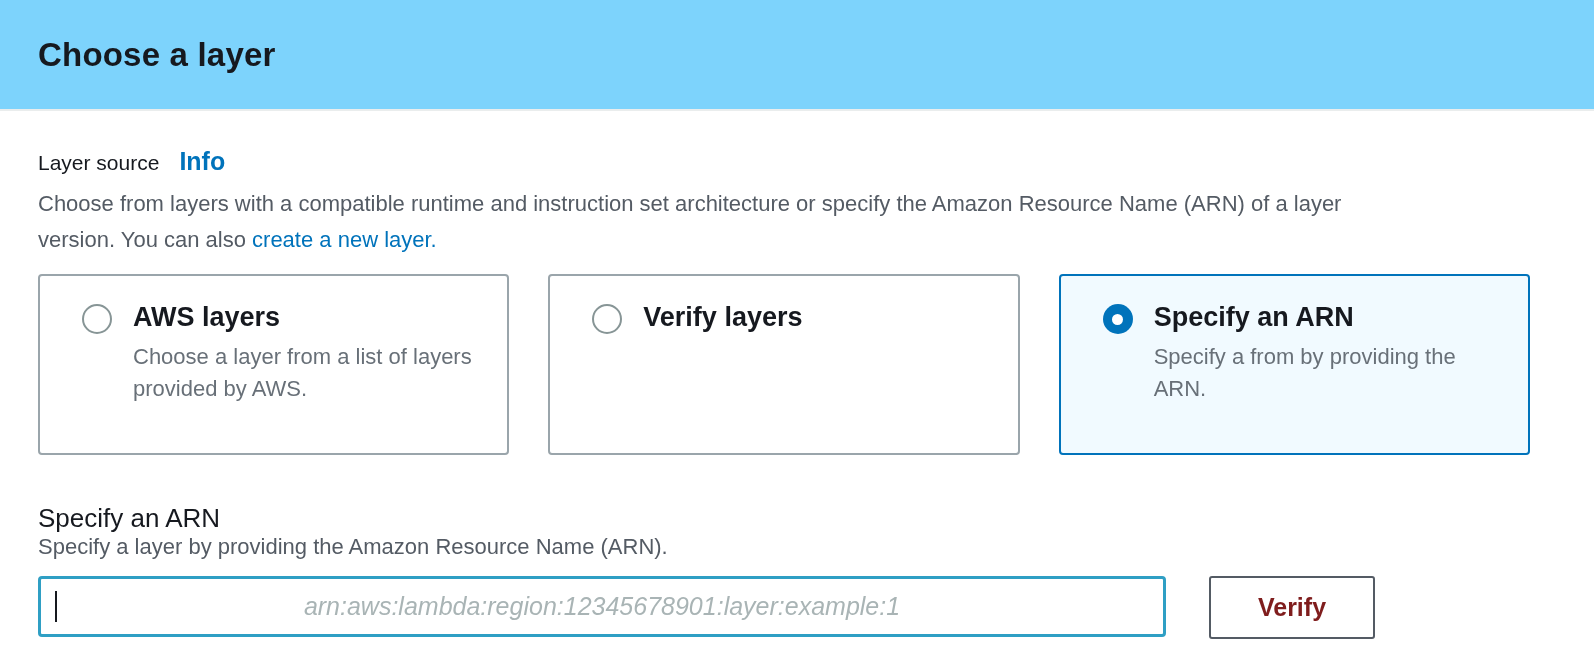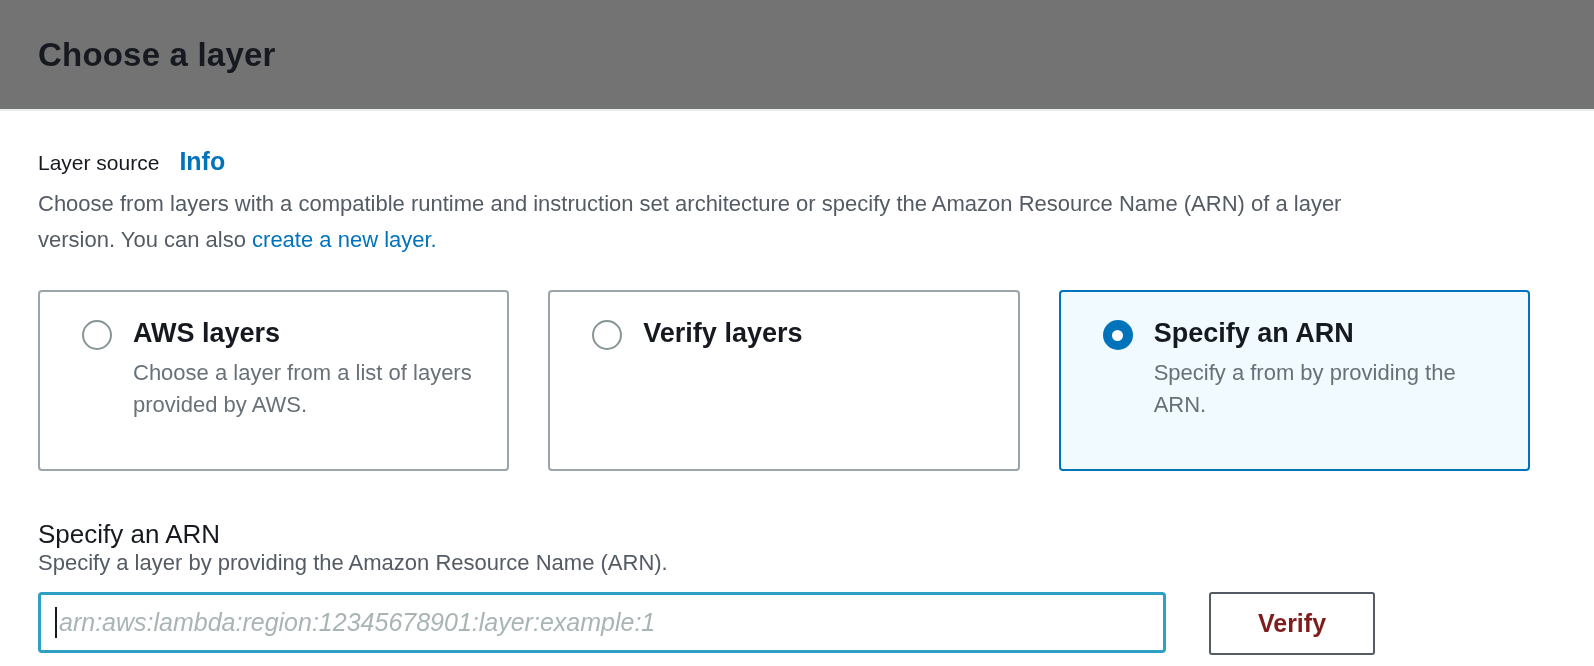--- a/index.html
+++ b/index.html
@@ -7,21 +7,21 @@
     width: 1594px;
     height: 666px;
     background: #ffffff;
     font-family: "Liberation Sans", sans-serif;
     color: #16191f;
     overflow: hidden;
   }
   
   .panel-header {
     height: 111px;
-    background: #737373;
+    background: #7dd3fc;
     border-bottom: 2px solid #eaeded;
     display: flex;
     align-items: center;
     padding-left: 38px;
   }
   .panel-header h1 {
     font-size: 33px;
     font-weight: 700;
     color: #16191f;
     letter-spacing: 0.2px;
@@ -53,21 +53,21 @@
     line-height: 36px;
     color: #545b64;
   }
   .inline-link {
     color: #0073bb;
     text-decoration: none;
     cursor: pointer;
   }
   
   .cards-row {
-    margin-top: 32px;
+    margin-top: 16px;
     display: flex;
     gap: 39px;
   }
   .option-card {
     flex: 1 1 0;
     height: 181px;
     background: #ffffff;
     border: 2px solid #9aa5ab;
     border-radius: 4px;
     padding: 24px 24px 0 42px;
@@ -146,20 +146,21 @@
     width: 100%;
     height: 61px;
     border: 3px solid #2f9fc4;
     border-radius: 4px;
     background: #ffffff;
     padding: 0 18px;
     font-family: "Liberation Sans", sans-serif;
     font-size: 25px;
     color: #16191f;
     outline: none;
+    text-align: center;
   }
   .arn-input::placeholder {
     font-style: italic;
     color: #a9b4b5;
     opacity: 1;
   }
   .caret {
     position: absolute;
     left: 17px;
     top: 15px;

